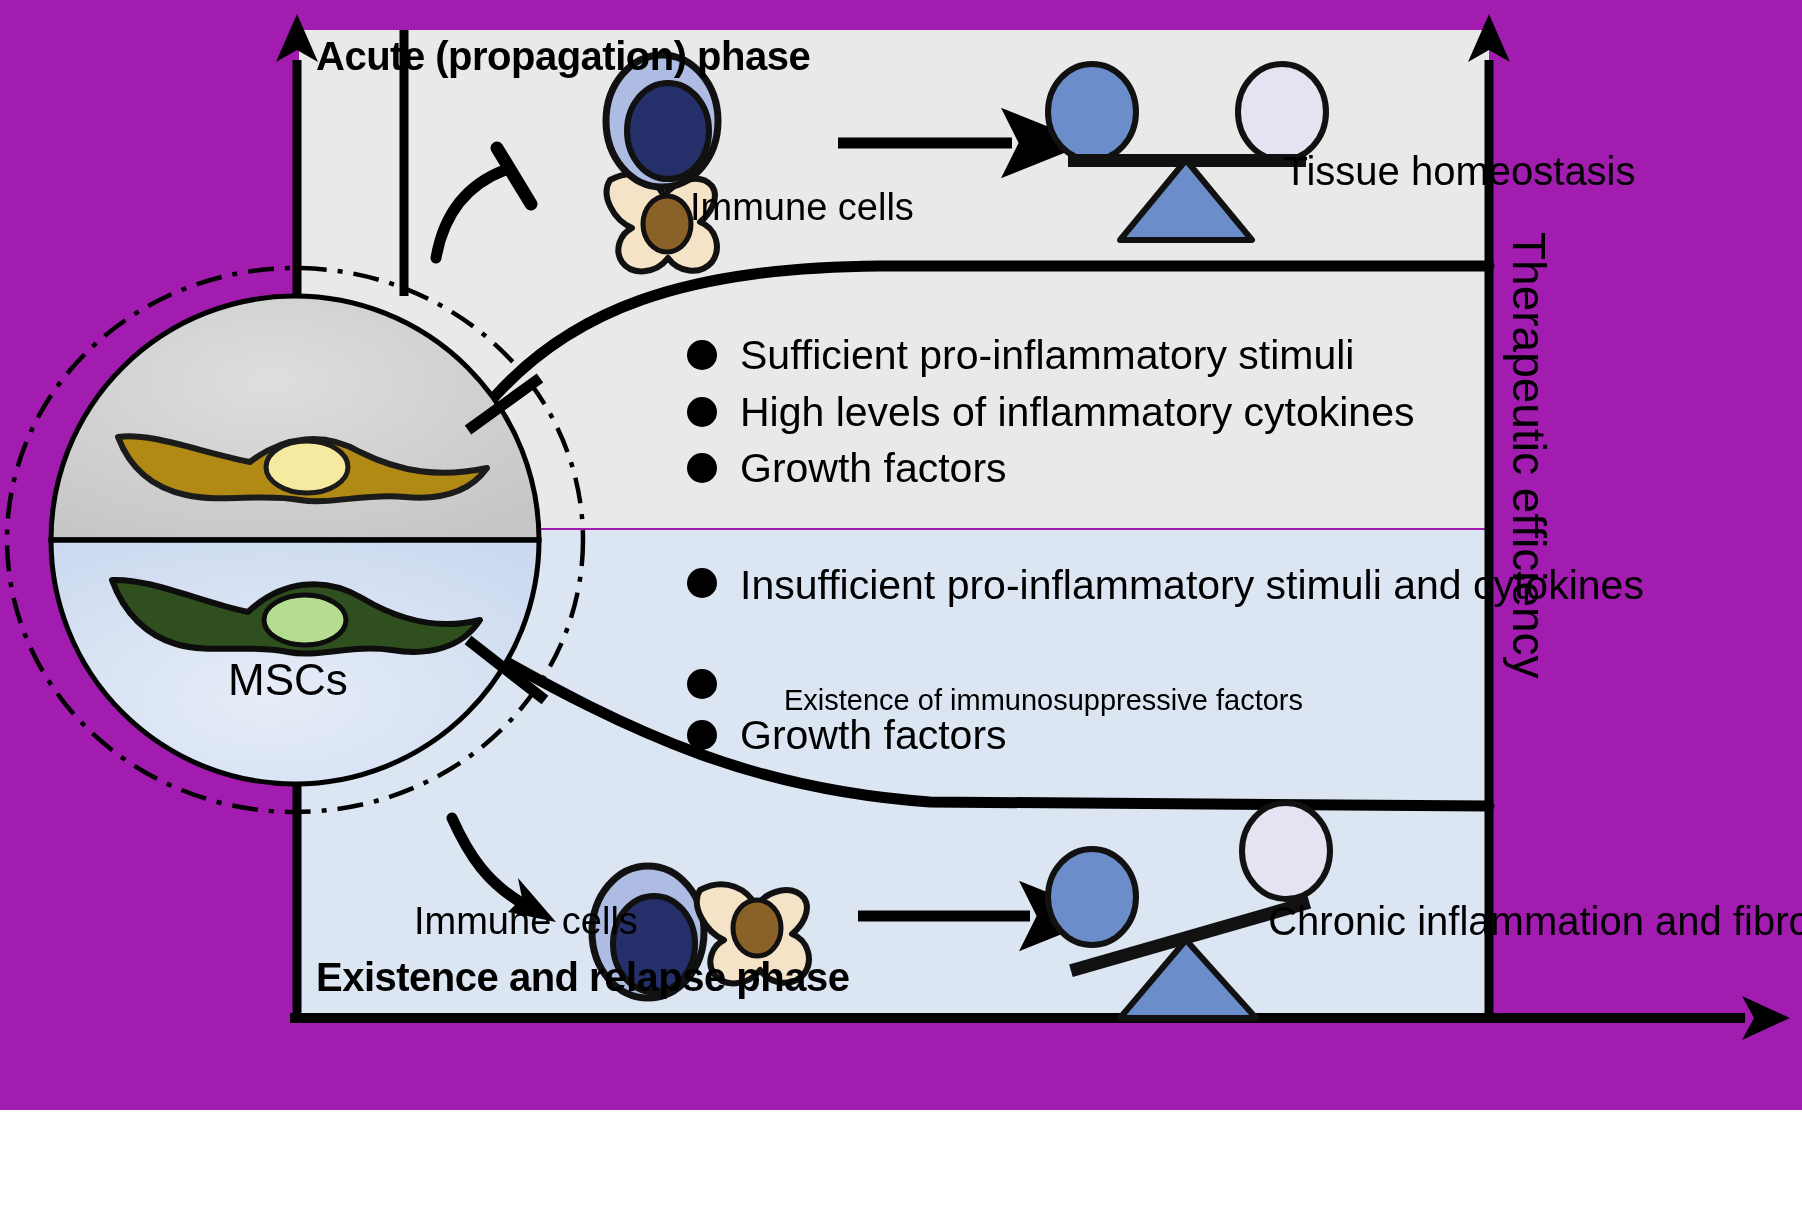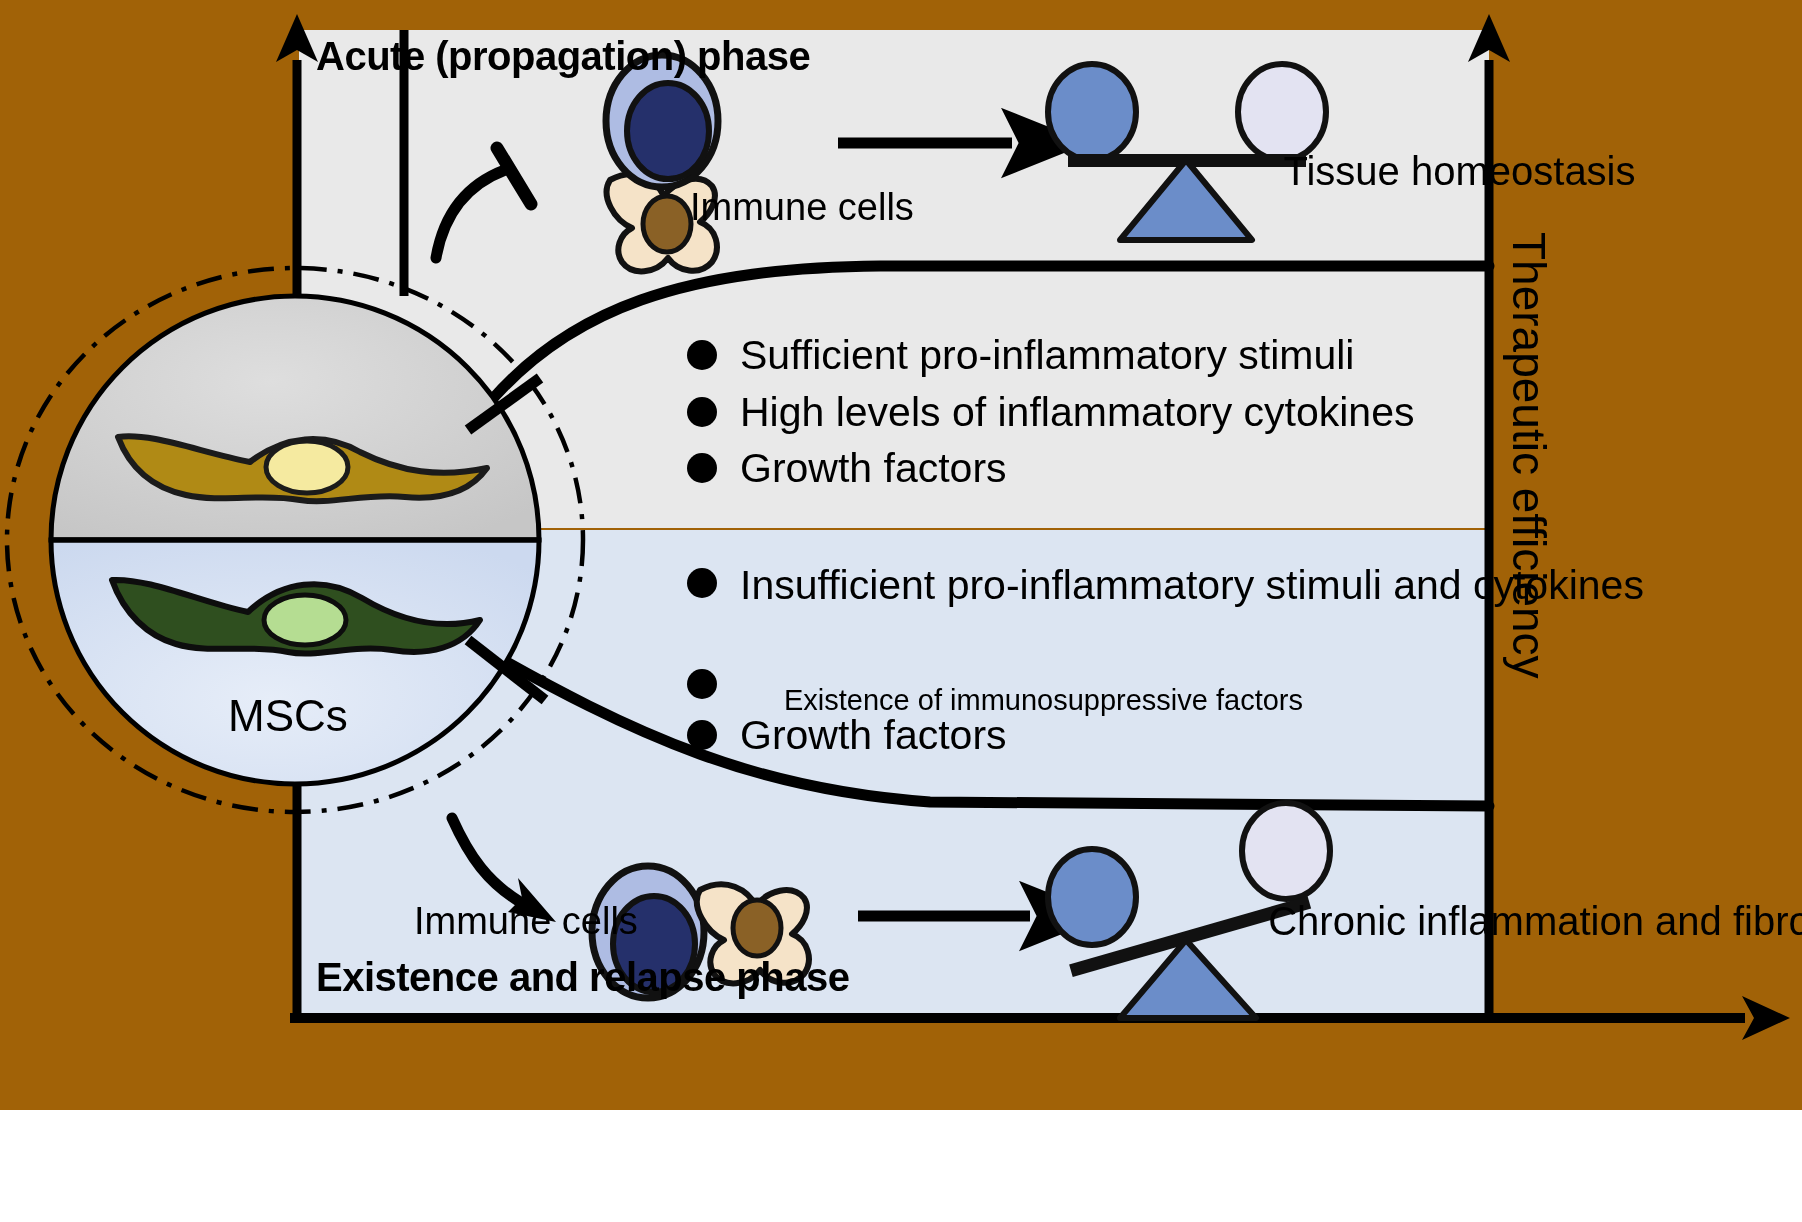--- a/index.html
+++ b/index.html
@@ -1,17 +1,17 @@
 <!DOCTYPE html>
 <html><head>
 <meta charset="utf-8">
 <style>
   html,body{margin:0;padding:0;background:#ffffff;}
   body{width:1802px;height:1222px;font-family:"Liberation Sans",sans-serif;overflow:hidden;}
-  #stage{position:relative;width:1802px;height:1110px;background:#a16207;}
+  #stage{position:relative;width:1802px;height:1110px;background:#a21caf;}
   #stage svg{position:absolute;left:0;top:0;}
   .txt{position:absolute;color:#000;white-space:pre;}
   .bold{font-weight:bold;}
 </style>
 </head>
 <body>
 
 <div id="stage">
 
 <svg width="1802" height="1222" viewBox="0 0 1802 1222">
@@ -150,21 +150,21 @@
 </div>
 
 <div class="txt" style="left:740px;top:389px;font-size:41px;">High levels of inflammatory cytokines</div>
 <div class="txt" style="left:740px;top:332px;font-size:41px;">Sufficient pro-inflammatory stimuli</div>
 <div class="txt" style="left:740px;top:445px;font-size:41px;">Growth factors</div>
 
 <div class="txt" style="left:740px;top:560px;font-size:41px;line-height:50px;width:760px;">Insufficient pro-inflammatory stimuli and cytokines</div>
 <div class="txt" style="left:740px;top:684px;font-size:29px;margin-left:44px;">Existence of immunosuppressive factors</div>
 <div class="txt" style="left:740px;top:712px;font-size:41px;">Growth factors</div>
 
-<div class="txt" style="left:228px;top:655px;font-size:44px;margin-top:36px;">MSCs</div>
+<div class="txt" style="left:228px;top:655px;font-size:44px;">MSCs</div>
 
 <div class="txt" style="left:414px;top:900px;font-size:38px;">Immune cells</div>
 
 <div class="txt bold" style="left:316px;top:955px;font-size:40px;letter-spacing:-0.5px;">Existence and relapse phase</div>
 
 <div class="txt" style="left:1246px;top:840px;font-size:40px;line-height:54px;text-align:center;width:240px;">
   <span>Chronic inflammation and fibrosis</span>
 </div>
 
 <div class="txt" style="left:1502px;top:232px;font-size:46px;writing-mode:vertical-rl;text-orientation:mixed;">Therapeutic efficiency</div>

